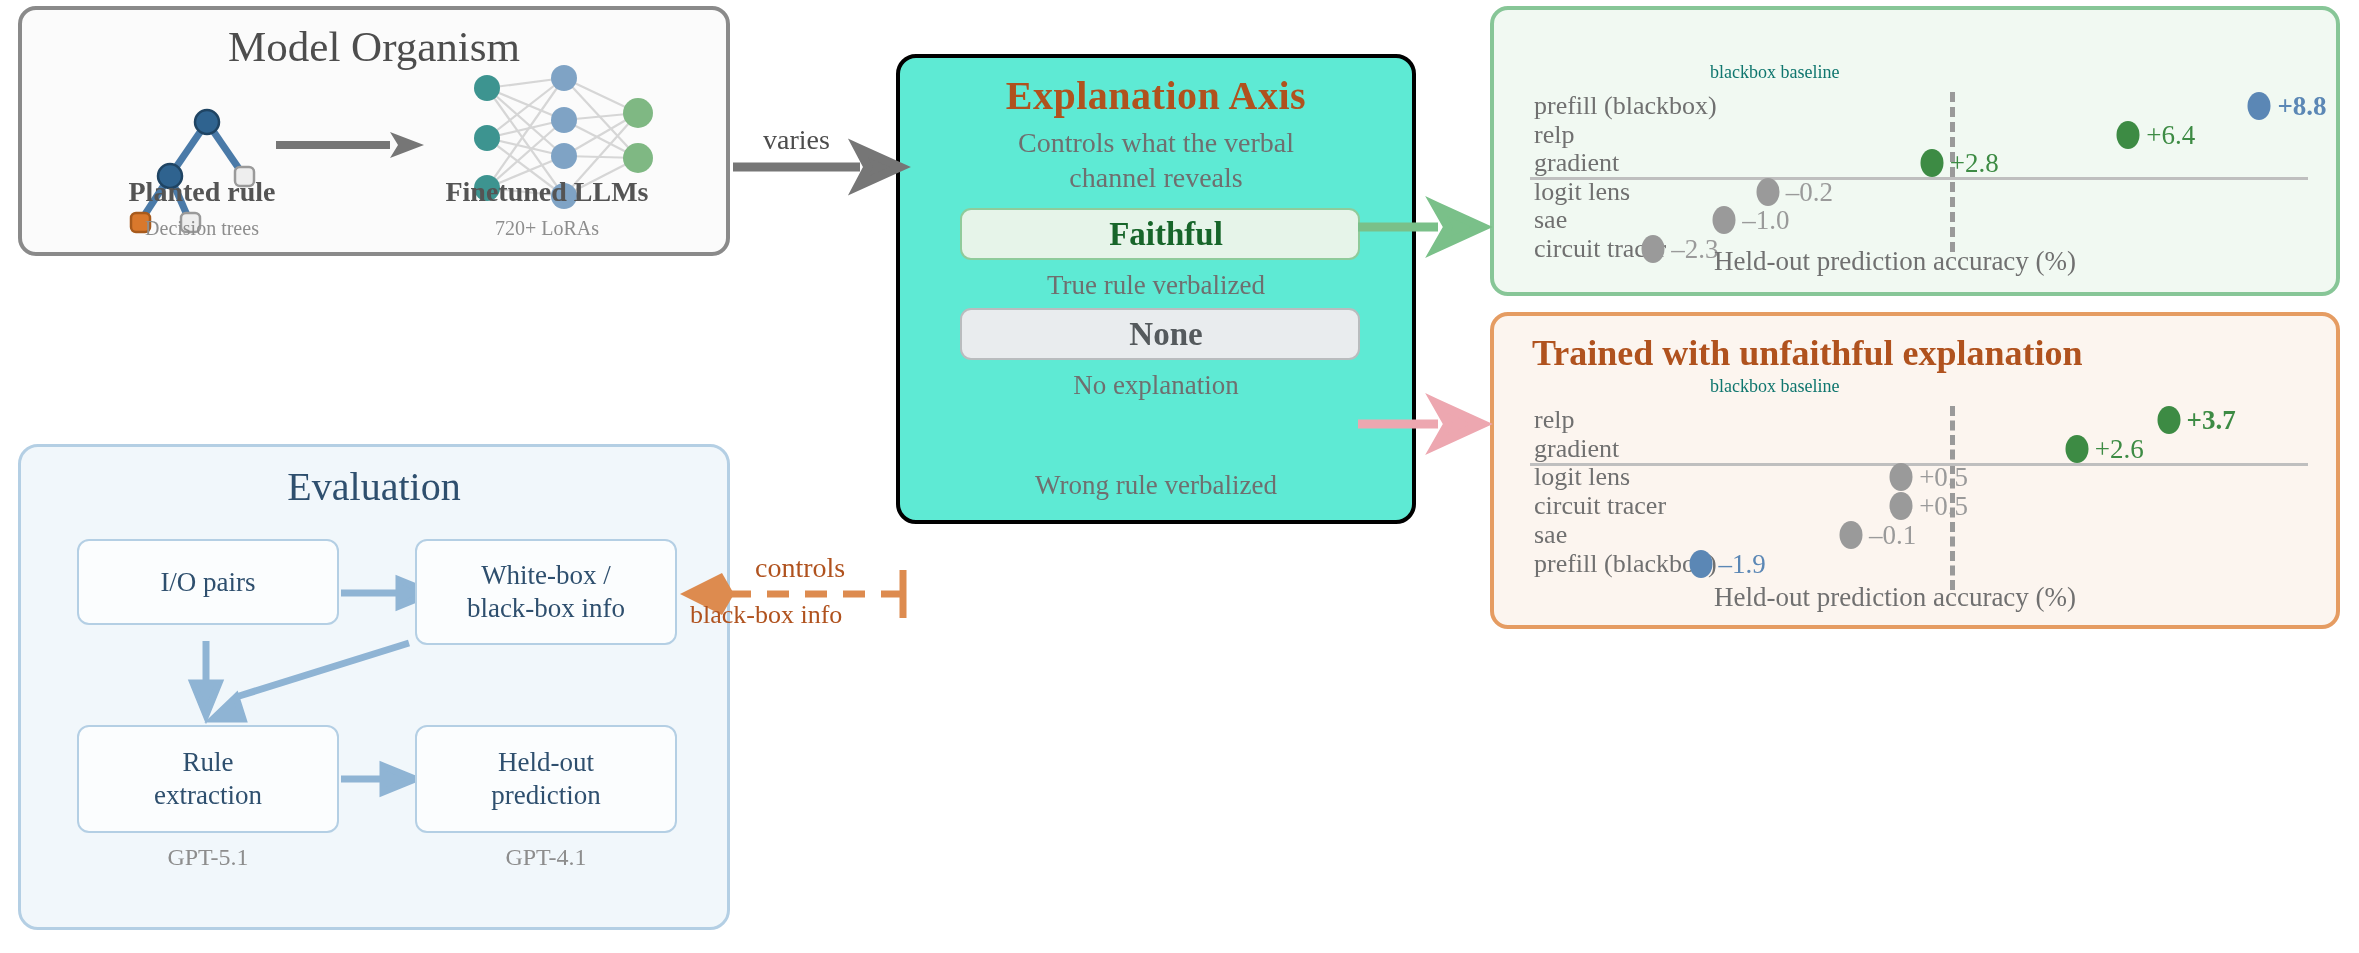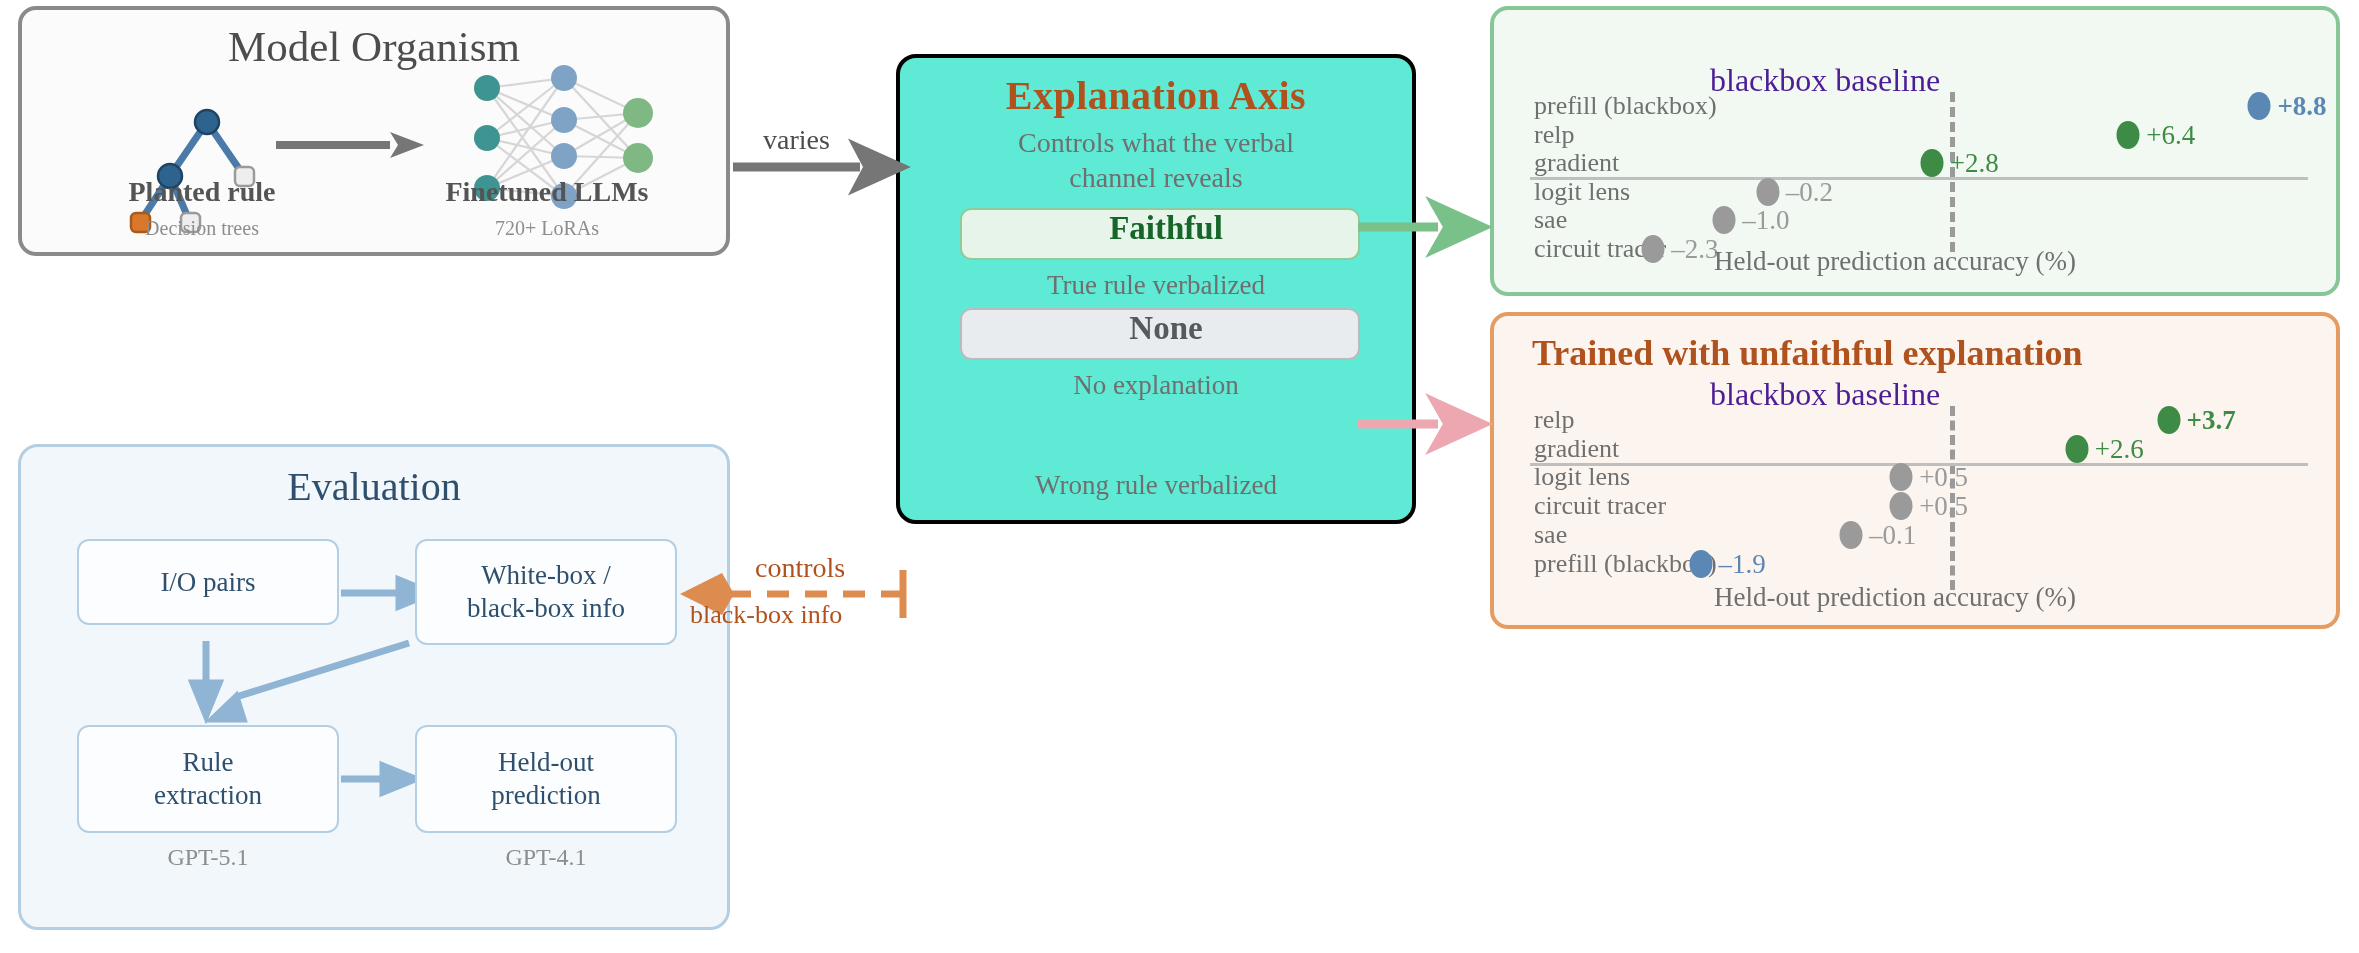--- a/index.html
+++ b/index.html
@@ -27,36 +27,36 @@
   .ev-sub{position:absolute;text-align:center;font-size:24px;color:#8d8d8d;}
 
   
   #explanation-axis{left:896px;top:54px;width:520px;height:470px;
       border:4px solid #000000;border-radius:20px;background:#5eead4;}
   #explanation-axis .ttl{position:absolute;left:0;right:0;top:14px;text-align:center;
       font-size:40px;font-weight:bold;color:#b0521e;letter-spacing:.5px;}
   #explanation-axis .sub{position:absolute;left:18px;right:18px;top:68px;text-align:center;
       font-size:28px;color:#6f6f6f;line-height:1.24;}
   .ax-chip{position:absolute;left:60px;width:400px;height:52px;box-sizing:border-box;
-      border-radius:11px;display:flex;justify-content:center;
+      border-radius:11px;display:flex;align-items:center;justify-content:center;
       font-size:33px;font-weight:bold;padding-left:12px;}
   .ax-cap{position:absolute;left:0;right:0;text-align:center;font-size:27px;color:#6f6f6f;}
   .chip-faithful{border:2px solid #8fcb9b;background:#e6f4e9;color:#17652a;}
   .chip-none{border:2px solid #b9bcbe;background:#e9ecee;color:#555a5d;font-family:Liberation Serif, serif;}
   .chip-unfaithful{border:2px solid #edafb8;background:#fbe9ec;color:#8f2a34;}
 
   
   #faithful-panel{left:1490px;top:6px;width:850px;height:290px;
       border:4px solid #87c697;border-radius:18px;background:#f1f9f2;}
   #unfaithful-panel{left:1490px;top:312px;width:850px;height:317px;
       border:4px solid #e59c62;border-radius:18px;background:#fcf5ef;}
   .res-ttl{position:absolute;left:38px;top:16px;font-size:36px;font-weight:bold;}
   #faithful-panel .res-ttl{color:#1d6b2d;}
   #unfaithful-panel .res-ttl{color:#b0521e;}
-  .bb-label{position:absolute;font-size:32px;color:#4c1d95;white-space:nowrap;}
+  .bb-label{position:absolute;font-size:18px;color:#0f766e;white-space:nowrap;}
   .plot{position:absolute;left:0;top:0;right:0;bottom:0;}
   .row-label{position:absolute;font-size:26px;color:#707070;white-space:nowrap;
       transform:translateY(-50%);}
   .dot{position:absolute;width:23px;height:28px;border-radius:50%;
       transform:translate(-50%,-50%);}
   .dotval{position:absolute;font-size:27px;white-space:nowrap;transform:translateY(-50%);}
   .dashline{position:absolute;width:0;border-left:5px dashed #9a9a9a;}
   .seprule{position:absolute;height:3px;background:#bfbfbf;}
   .axis-cap{position:absolute;font-size:27px;color:#707070;white-space:nowrap;}
 

